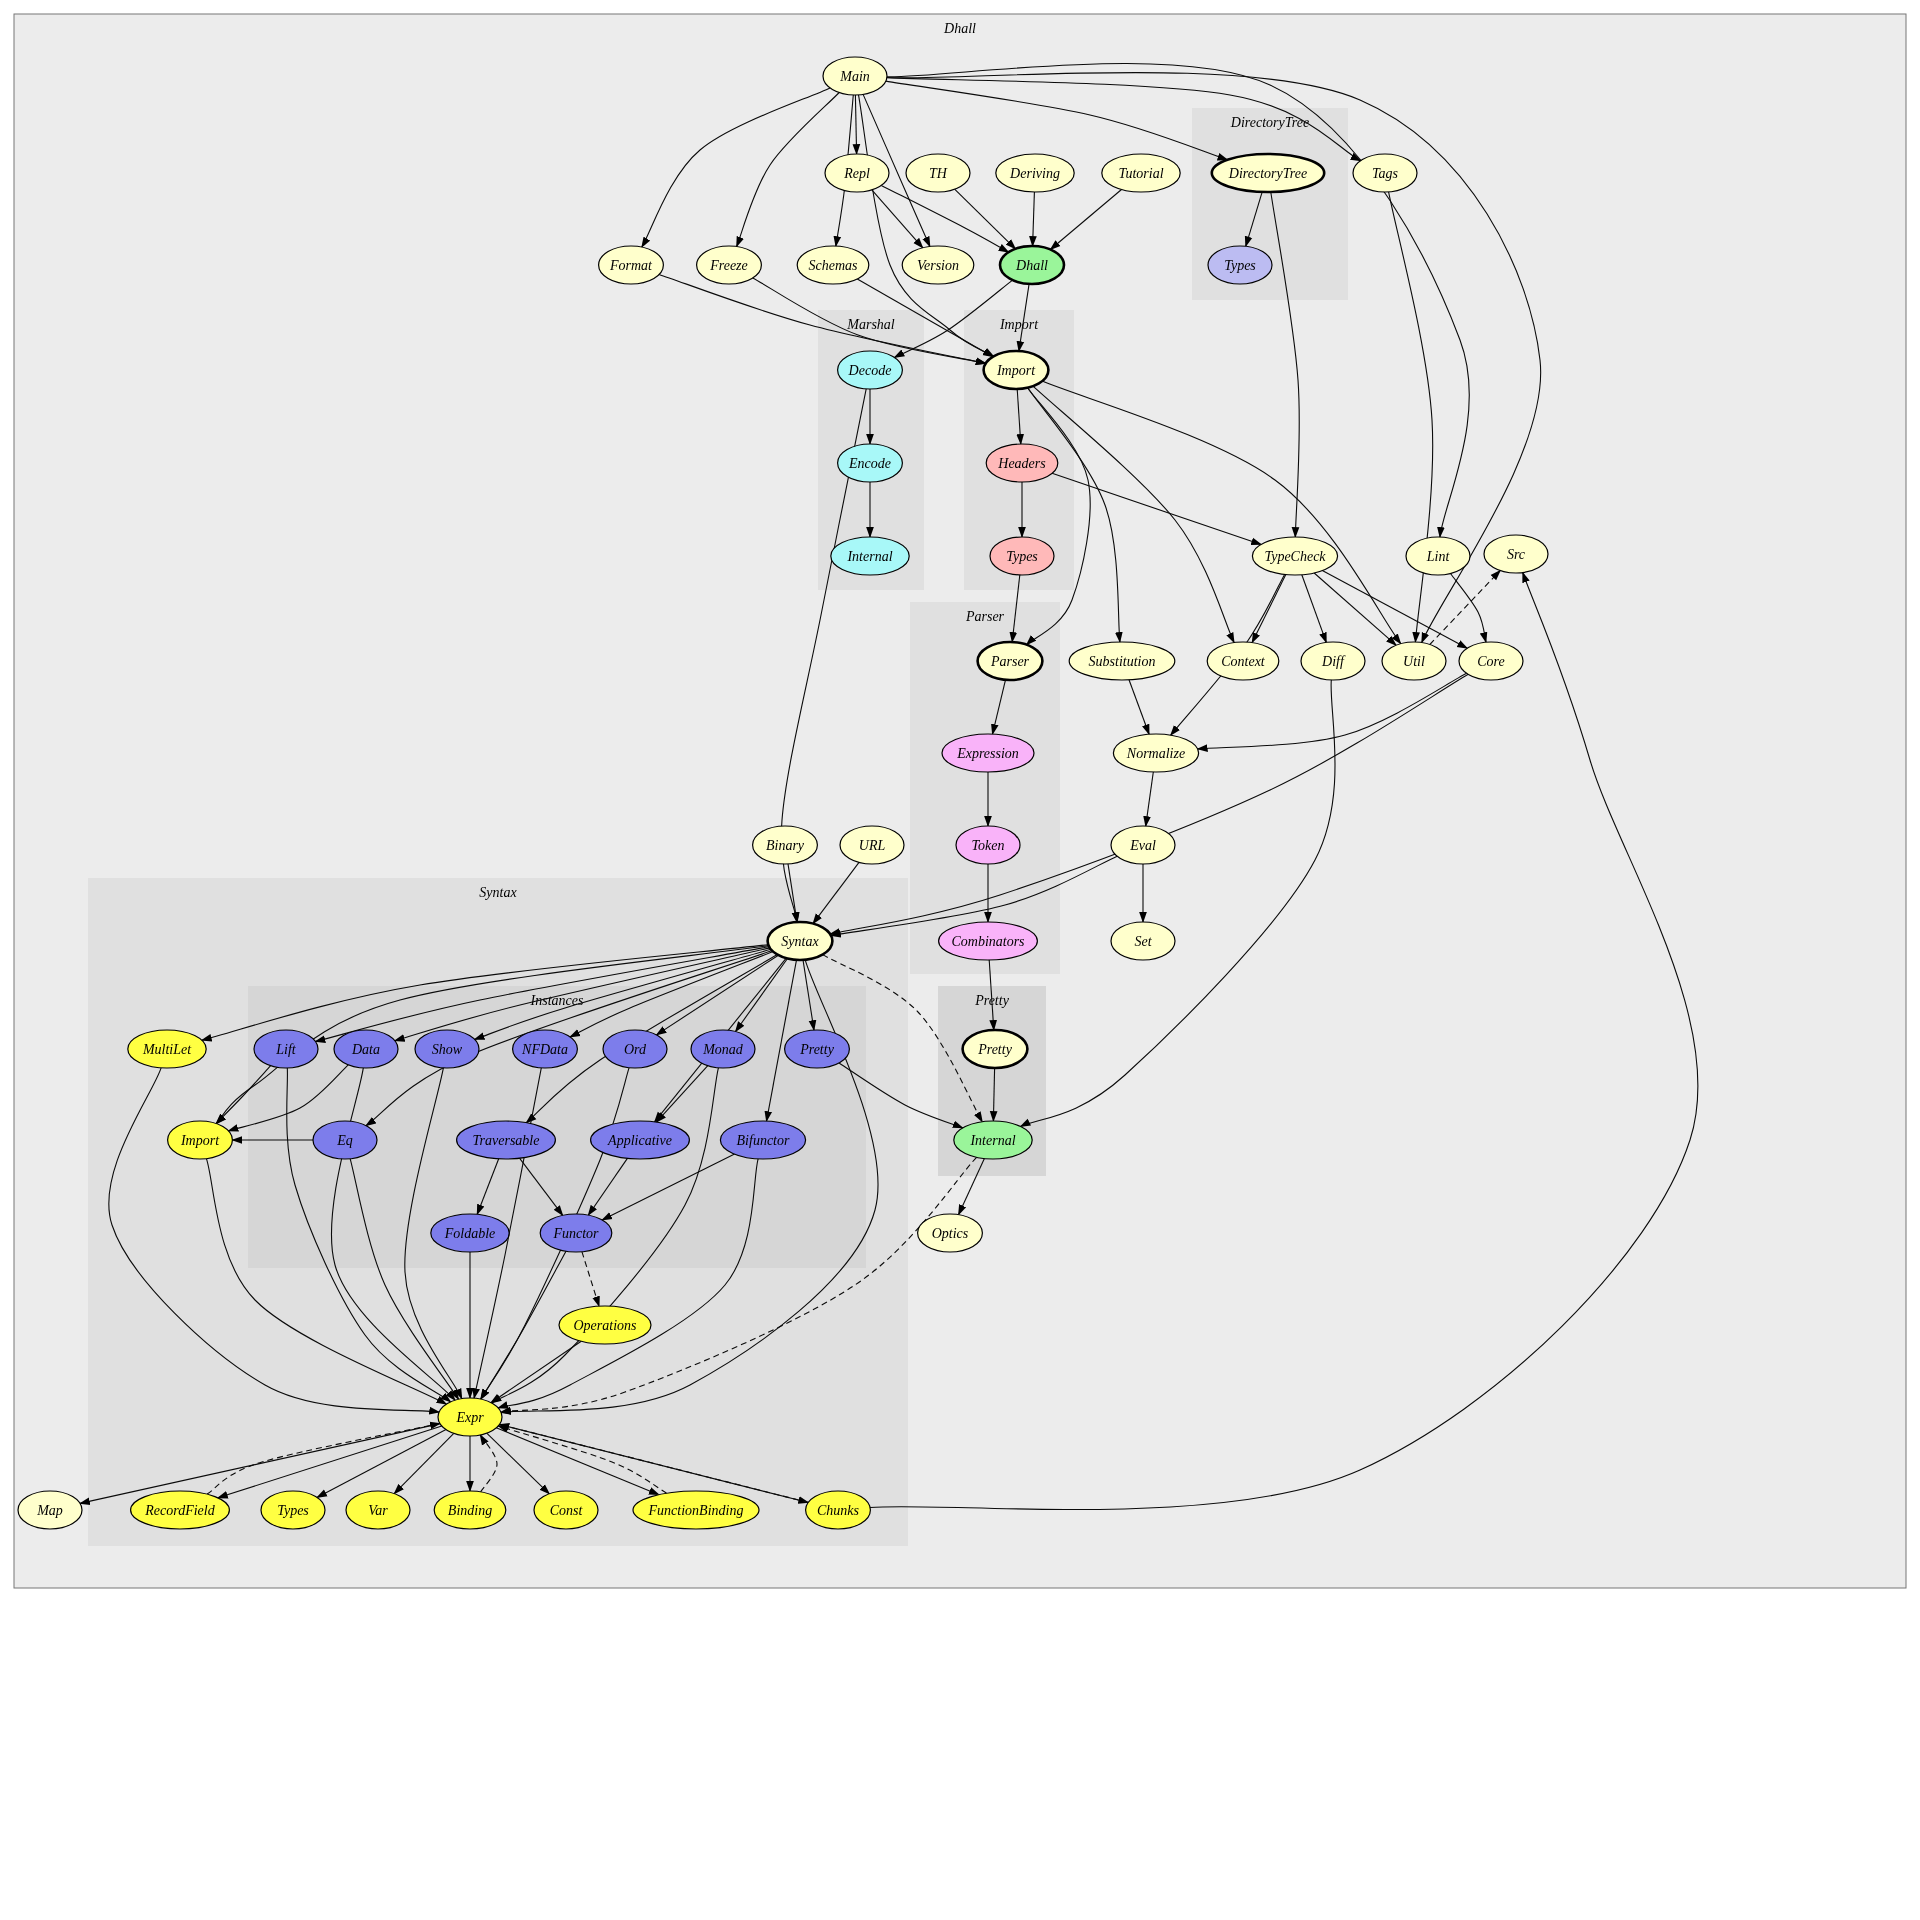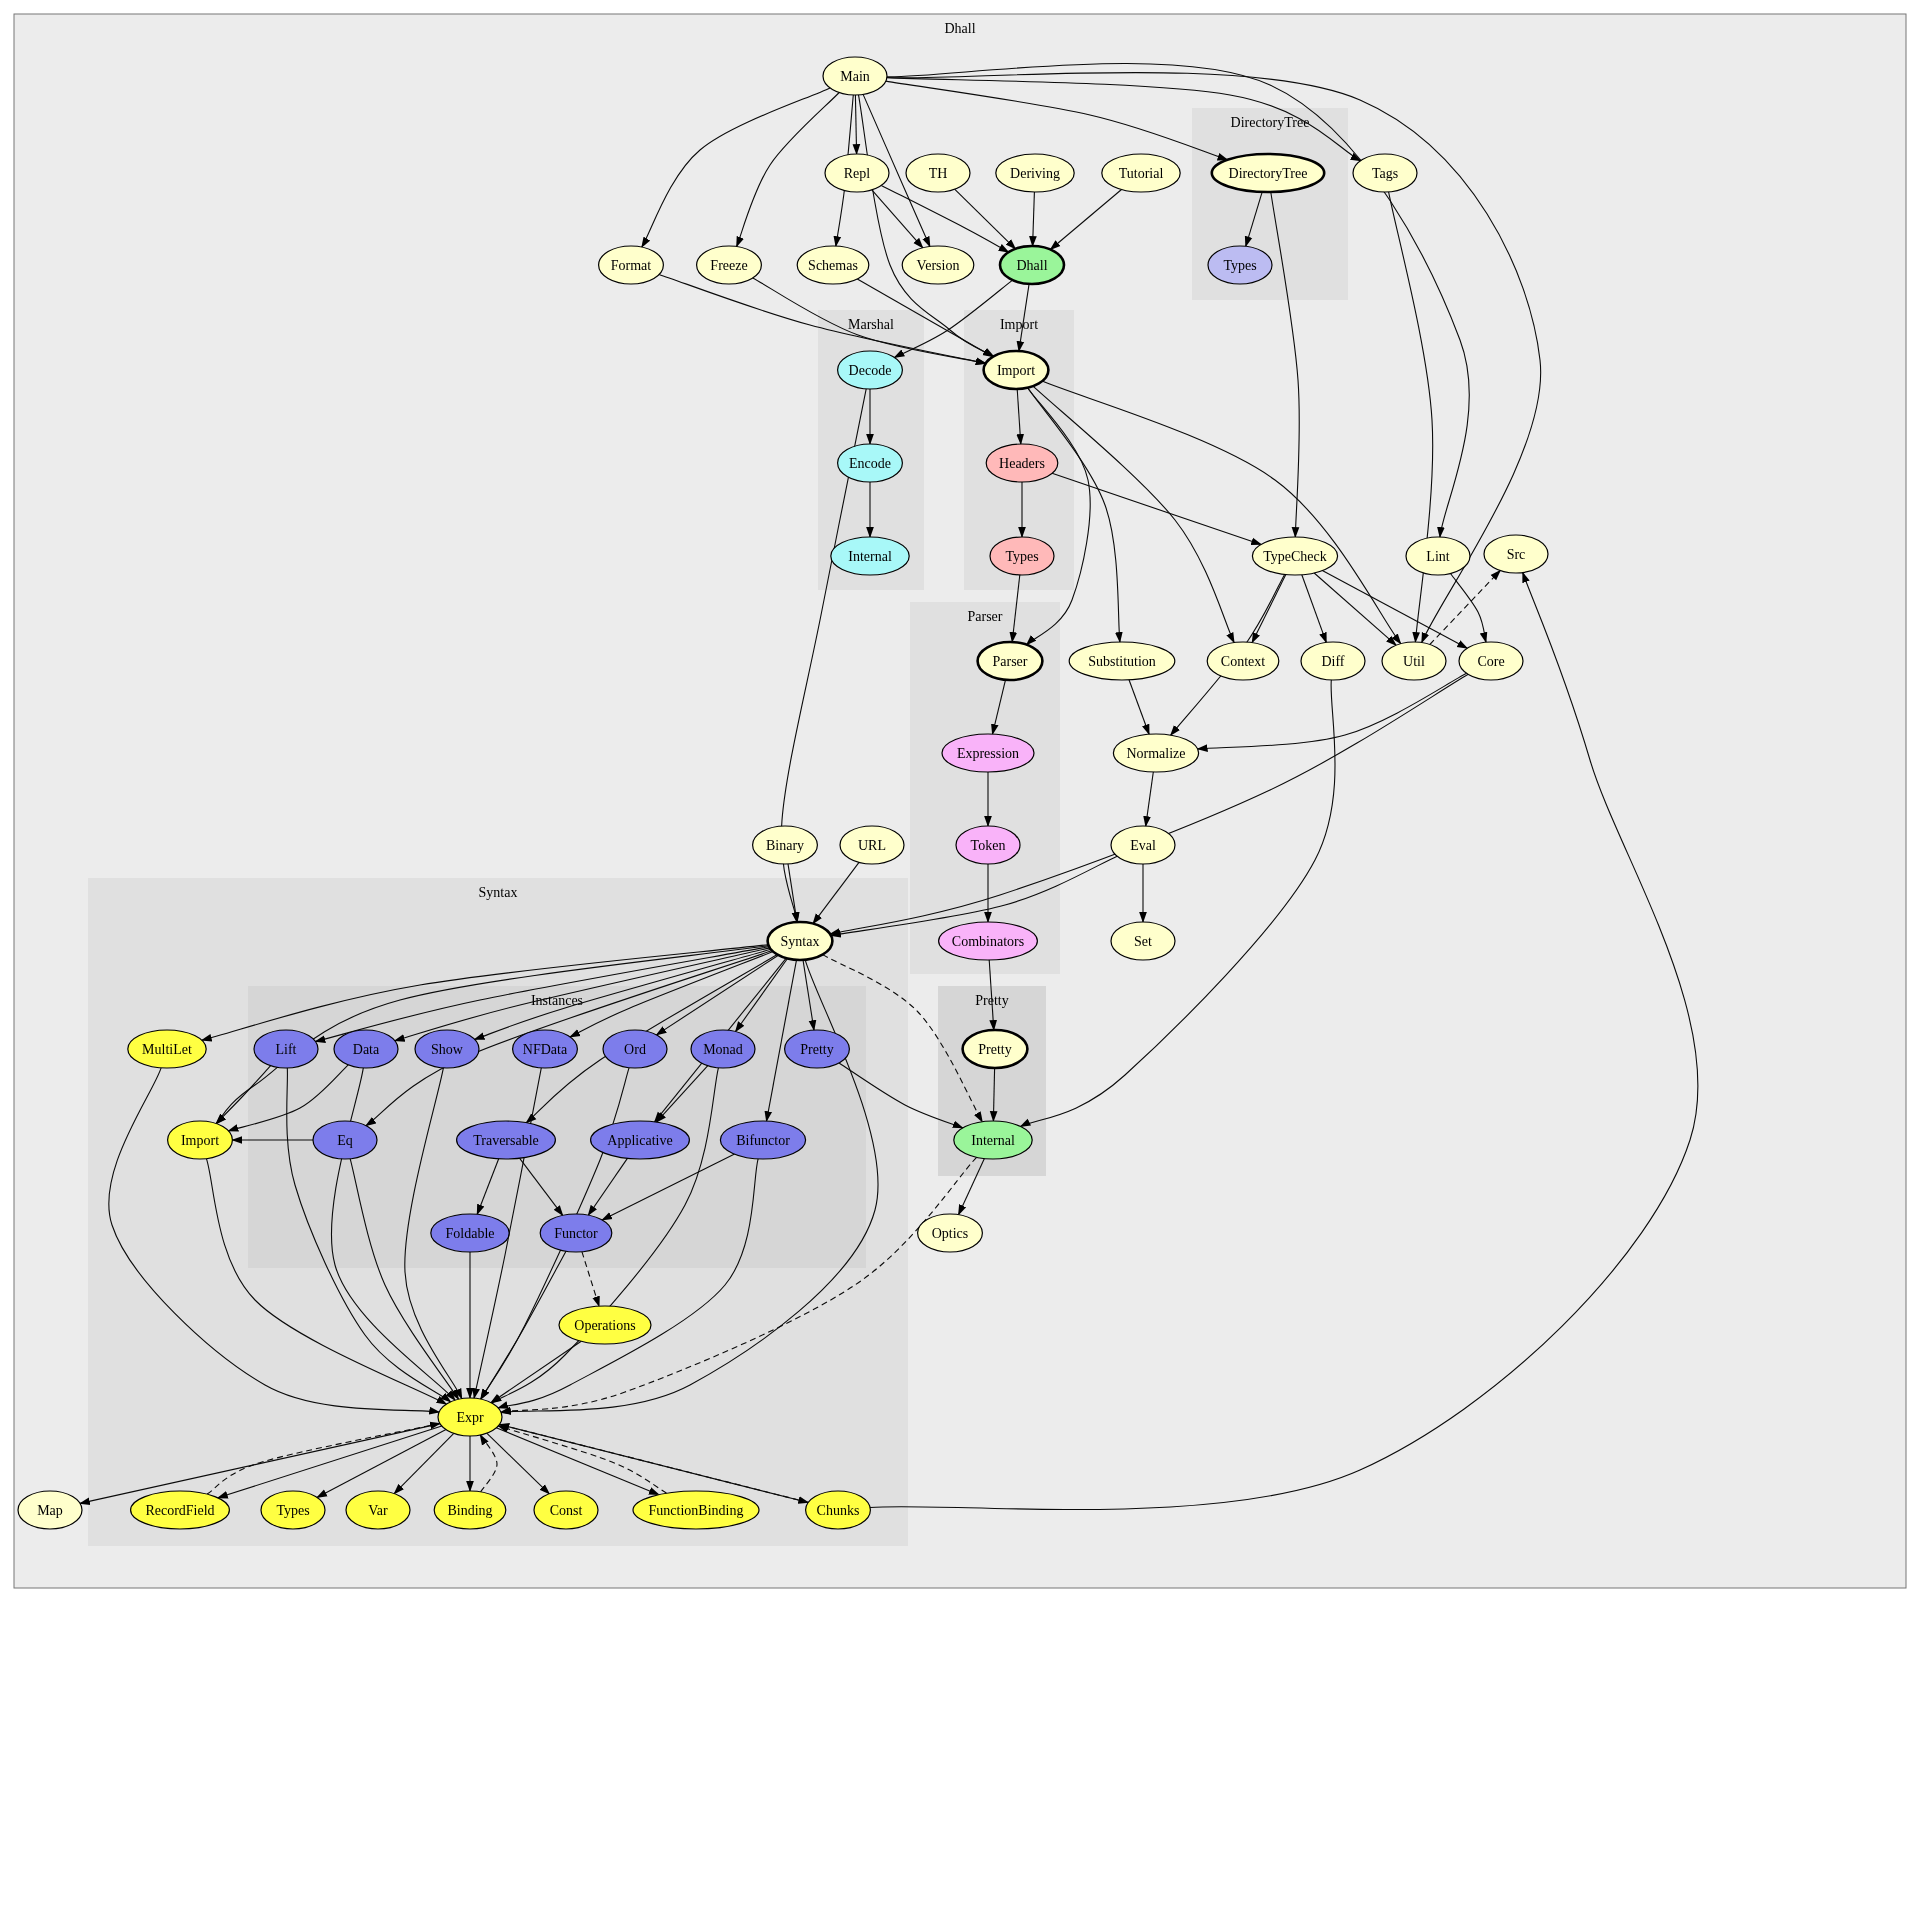--- a/index.html
+++ b/index.html
@@ -1,16 +1,16 @@
 <!DOCTYPE html>
 <html><head>
 <meta charset="utf-8">
 <style>
   html,body{margin:0;padding:0;background:#ffffff;}
-  #stage{position:relative;width:1920px;height:1920px;background:#ffffff;}
+  #stage{position:relative;width:1920px;height:1920px;background:#ffffff;font-style:italic;}
   svg text{font-family:"Liberation Serif", serif;font-size:14px;fill:#000;}
   svg .cluster-label{font-size:14px;fill:#000;}
 </style>
 </head>
 <body>
 
 <div id="stage">
   <svg id="graph-svg" width="1920" height="1920" viewBox="0 0 1920 1920">
     <defs>
       <marker id="arrow" viewBox="0 0 10 8" refX="9" refY="4" markerWidth="11" markerHeight="9" orient="auto" markerUnits="userSpaceOnUse">

